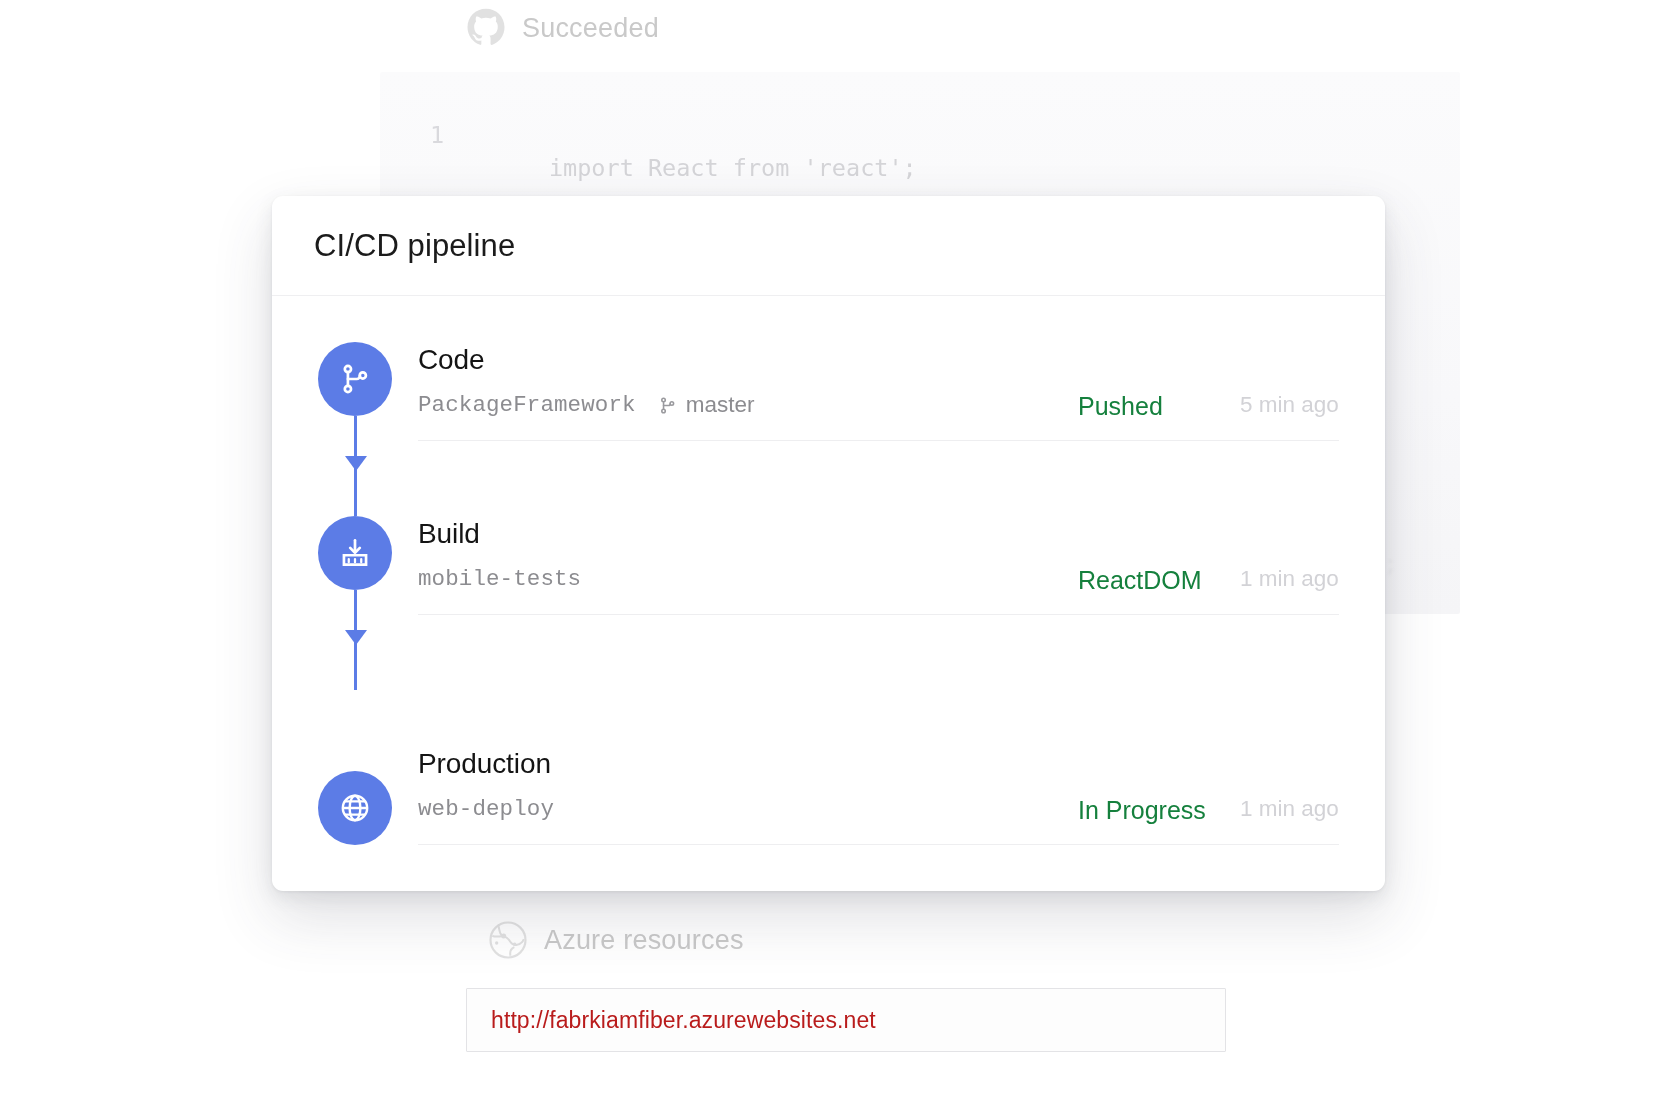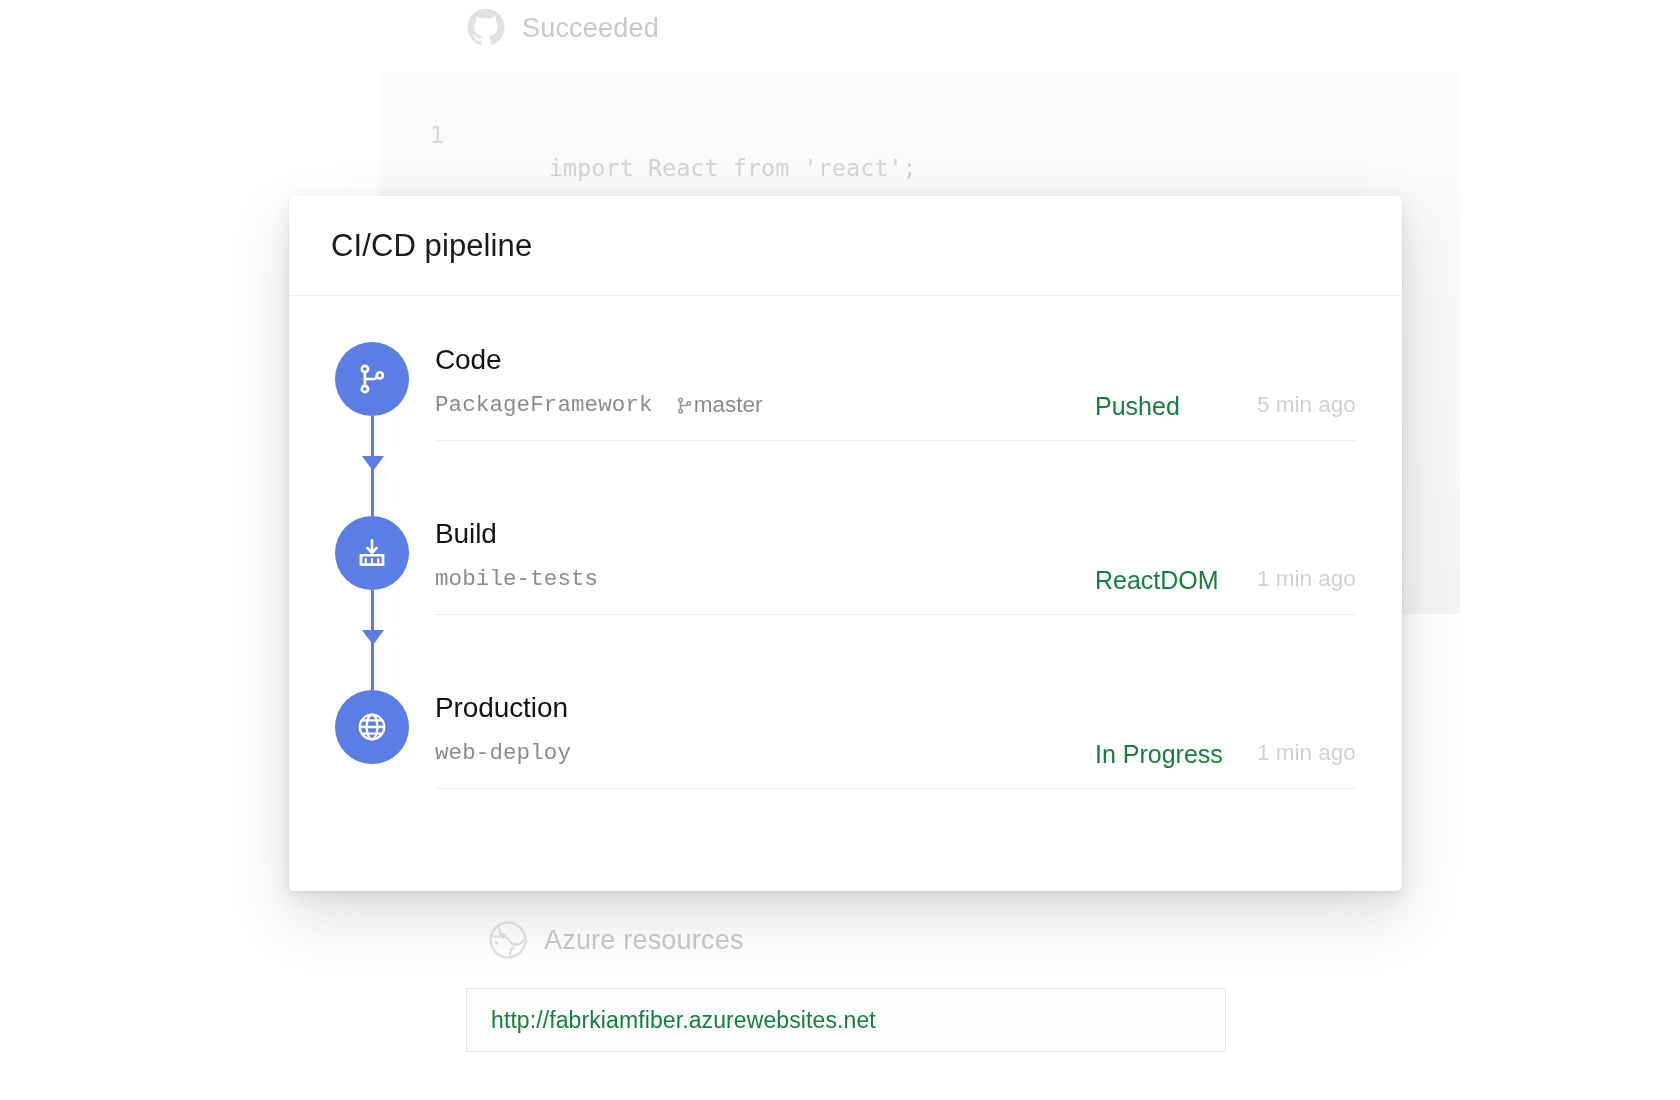--- a/index.html
+++ b/index.html
@@ -81,33 +81,33 @@
     height: 64px;
     border: 1px solid #e3e3e6;
     background: #fdfdfd;
     display: flex;
     align-items: center;
     padding: 0 24px;
     border-radius: 1px;
   }
   #url-field .url-text {
     font-size: 23px;
-    color: #15803d;
+    color: #b91c1c;
     letter-spacing: .1px;
   }
 
   
   #modal {
     position: absolute;
-    left: 289px;
+    left: 272px;
     top: 196px;
     width: 1113px;
     height: 695px;
     background: #ffffff;
-    border-radius: 5px;
+    border-radius: 11px;
     box-shadow: 0 26px 60px rgba(60,64,80,.16),
                 0 6px 18px rgba(60,64,80,.10),
                 0 1px 3px rgba(60,64,80,.08);
     z-index: 10;
     display: flex;
     flex-direction: column;
   }
 
   #modal-header {
     height: 100px;
@@ -134,21 +134,21 @@
   #pipeline {
     position: relative;
   }
 
   .stage {
     position: relative;
     display: flex;
     align-items: flex-start;
     height: 174px;
   }
-  .stage:last-child { height: 155px; }
+  .stage:last-child { height: 155px; align-items: flex-end; }
 
   .stage-marker {
     position: relative;
     flex: 0 0 74px;
     width: 74px;
     height: 74px;
     z-index: 3;
   }
 
   .stage-circle {
@@ -214,21 +214,21 @@
     font-size: 22.5px;
     color: #8c8c90;
     letter-spacing: .1px;
     white-space: nowrap;
     font-family: Liberation Mono, monospace;
   }
 
   .branch-chip {
     display: flex;
     align-items: center;
-    gap: 0;
+    gap: 9px;
     margin-left: 22px;
   }
   .branch-chip svg { display: block; width: 19px; height: 19px; }
   .branch-chip .branch-name {
     font-size: 22.5px;
     color: #8c8c90;
   }
 
   .stage-status {
     position: absolute;

